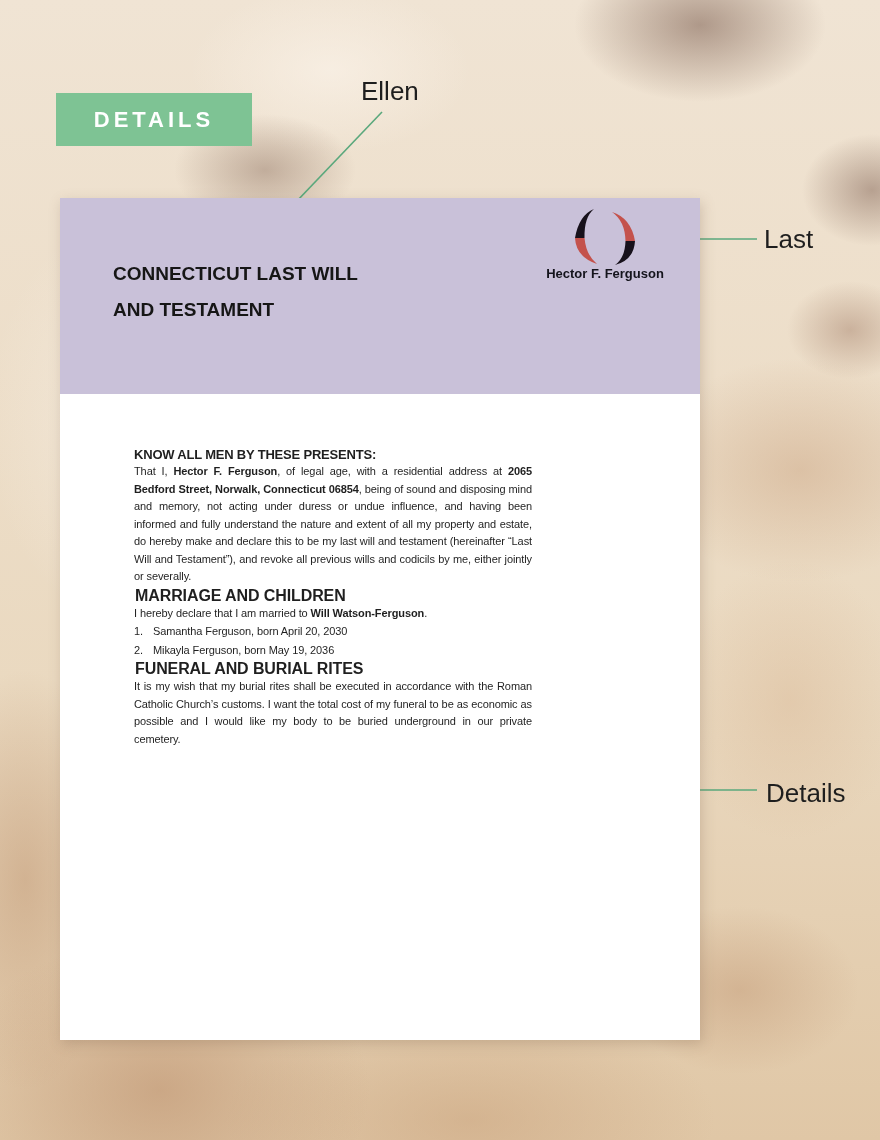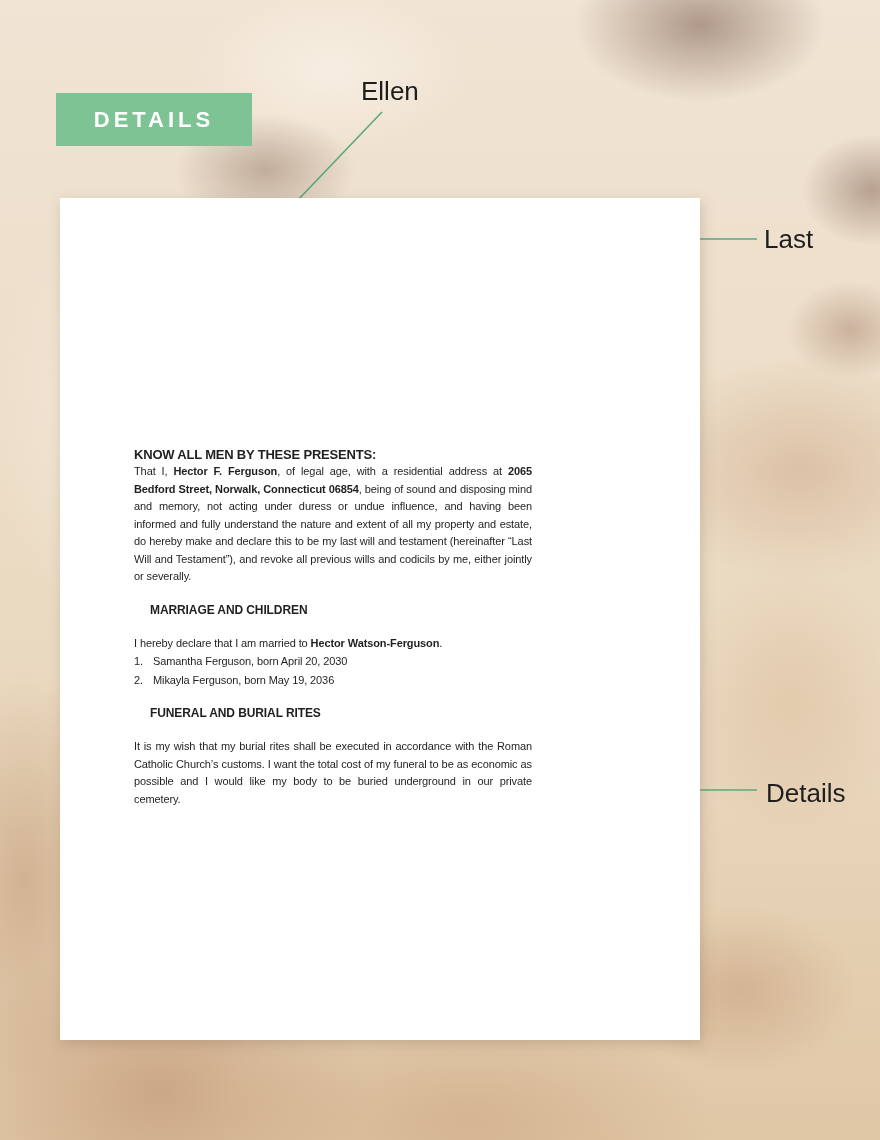--- a/index.html
+++ b/index.html
@@ -43,21 +43,21 @@
   }
   .brand{position:absolute; left:465px; top:10px; width:160px; text-align:center;}
   .brand svg{display:block; margin:0 auto; width:68px; height:58px;}
   .brand-name{margin-top:0; font-size:13px; font-weight:bold; color:#14141c; white-space:nowrap;}
   .doc-body{
     position:absolute; left:0; top:196px; width:544px;
     padding:52px 72px 0 74px; box-sizing:border-box;
     color:#1f1f1f; font-size:11px; letter-spacing:-0.1px; line-height:17.5px;
   }
   .doc-body h2{margin:0; font-size:13px; font-weight:bold; letter-spacing:-0.2px; line-height:17px;}
-  .doc-body h3{margin:16px; font-size:12px; font-weight:bold; letter-spacing:-0.1px; line-height:17px;}
+  .doc-body h3{margin:1px; font-size:16px; font-weight:bold; letter-spacing:-0.1px; line-height:17px;}
   .doc-body p{margin:0;}
   .just{text-align:justify;}
   .b{font-weight:bold;}
   .mt-open{margin-top:23px;}
   .h-marriage{margin-top:39px;}
   .p-married{margin-top:21px;}
   .p-intro{margin-top:14px;}
   .li-row{display:flex; line-height:18.5px;}
   .li-num{width:19px; flex:none;}
   .h-funeral{margin-top:16px;}
@@ -77,30 +77,43 @@
   <div class="badge">
     <span>DETAILS</span>
   </div>
 
   <div class="ann ann-title">Ellen</div>
   <div class="ann ann-logo">Last</div>
   <div class="ann ann-details">Details</div>
 
   <div class="doc">
 
+    <div class="doc-header">
+      <h1 class="doc-title">CONNECTICUT LAST WILL AND TESTAMENT</h1>
+
+      <div class="brand">
+        <svg viewBox="0 0 68 58" aria-hidden="true">
+          <path d="M23,1 Q8,7 4,30 L13.5,30 Q13,9 23,1 Z" fill="#17111b"></path>
+          <path d="M4,30 Q5,49 26,56 Q15,47 13.5,30 Z" fill="#c4524c"></path>
+          <path d="M41,4 Q60,10 64,33 L54.5,33 Q54,13 41,4 Z" fill="#c4524c"></path>
+          <path d="M64,33 Q63,52 44,57 Q54,50 54.5,33 Z" fill="#17111b"></path>
+        </svg>
+        <div class="brand-name">Hector F. Ferguson</div>
+      </div>
+    </div>
 
     <div class="doc-body">
 
       <h2>KNOW ALL MEN BY THESE PRESENTS:</h2>
 
       <p class="just mt-open"><span>That I, </span><span class="b">Hector F. Ferguson</span><span>, of legal age, with a residential address at </span><span class="b">2065 Bedford Street, Norwalk, Connecticut 06854</span><span>, being of sound and disposing mind and memory, not acting under duress or undue influence, and having been informed and fully understand the nature and extent of all my property and estate, do hereby make and declare this to be my last will and testament (hereinafter “Last Will and Testament”), and revoke all previous wills and codicils by me, either jointly or severally.</span></p>
 
       <h3 class="h-marriage">MARRIAGE AND CHILDREN</h3>
 
-      <p class="p-married"><span>I hereby declare that I am married to </span><span class="b">Hector Watson-Ferguson</span><span>.</span></p>
+      <p class="p-married"><span>I hereby declare that I am married to </span><span class="b">Will Watson-Ferguson</span><span>.</span></p>
 
 
       <div class="li-row">
         <span class="li-num">1.</span>
         <span>Samantha Ferguson, born April 20, 2030</span>
       </div>
       <div class="li-row">
         <span class="li-num">2.</span>
         <span>Mikayla Ferguson, born May 19, 2036</span>
       </div>

